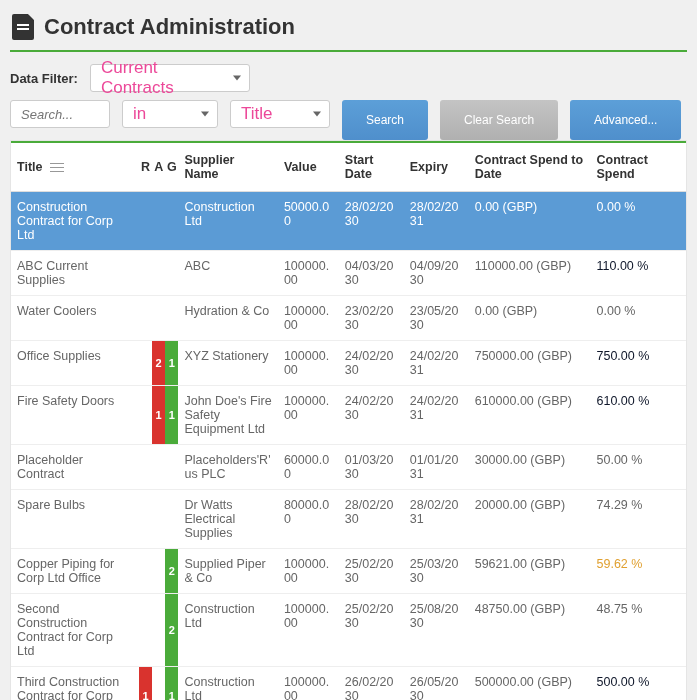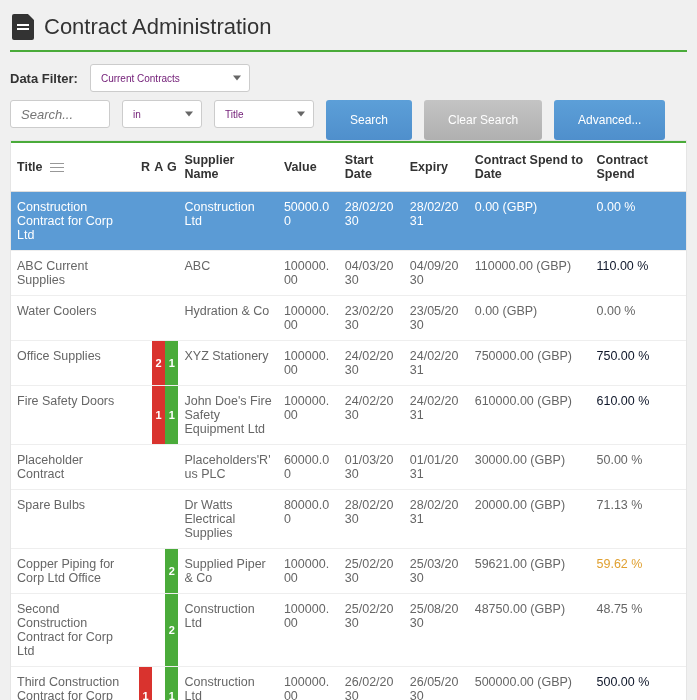--- a/index.html
+++ b/index.html
@@ -21,31 +21,31 @@
   }
   .page-header .icon-wrap::before{
     content:""; position:absolute; top:0; right:0;
     border-style:solid; border-width:0 6px 6px 0;
     border-color: transparent #f0f0f0 transparent transparent;
   }
   .page-header .icon-wrap::after{
     content:""; position:absolute; left:5px; right:5px; top:10px; height:2px;
     background:#fff; box-shadow:0 4px 0 #fff;
   }
-  .page-header h1 { font-size: 22px; font-weight: 400; color: #333; text-align: center; }
+  .page-header h1 { font-size: 22px; font-weight: 700; color: #333; text-align: center; }
   .hr-top { height: 2px; background: #4aab3a; margin-bottom: 12px; }
 
   .filter-bar { display: flex; align-items: center; gap: 12px; margin-bottom: 8px; }
   .filter-bar label { font-weight: 700; color: #333; font-size: 13px; }
 
   .select {
     position: relative;
     background: #fff; border: 1px solid #ccc; border-radius: 3px;
     height: 28px; padding: 4px 26px 4px 10px;
-    font-size: 10px; color: #701a75; display: inline-flex; align-items:center;
+    font-size: 17px; color: #ec4899; display: inline-flex; align-items:center;
     cursor: pointer;
   }
   .select .chev {
     position: absolute; right: 8px; top: 50%; transform: translateY(-50%);
     width: 0; height: 0; border-left: 4px solid transparent;
     border-right: 4px solid transparent; border-top: 5px solid #666;
   }
 
   .filter-row2 { display: flex; align-items: flex-start; gap: 12px; flex-wrap: wrap; }
   .search-input {
@@ -113,21 +113,21 @@
 <div class="filter-bar">
   <label>Data Filter:</label>
   <div class="select" style="width:160px">
     <span>Current Contracts</span>
     <span class="chev"></span>
   </div>
 </div>
 
 <div class="filter-row2">
   <input class="search-input" placeholder="Search..." style="">
-  <div class="select" style="width:80px">
+  <div class="select" style="width:96px">
     <span>in</span>
     <span class="chev"></span>
   </div>
   <div class="select" style="width:100px">
     <span>Title</span>
     <span class="chev"></span>
   </div>
   <button class="btn btn-blue">Search</button>
   <button class="btn btn-grey">Clear Search</button>
   <button class="btn btn-blue">Advanced...</button>
@@ -249,21 +249,21 @@
         <tr>
           <td>Spare Bulbs</td>
           <td class="col-rag"></td>
           <td class="col-rag"></td>
           <td class="col-rag"></td>
           <td>Dr Watts Electrical Supplies</td>
           <td>80000.00</td>
           <td>28/02/2030</td>
           <td>28/02/2031</td>
           <td>20000.00 (GBP)</td>
-          <td>71.13 %</td>
+          <td>74.29 %</td>
         </tr>
         <tr>
           <td>Copper Piping for Corp Ltd Office</td>
           <td class="col-rag"></td>
           <td class="col-rag"></td>
           <td class="col-rag">
             <div class="rag-cell rag-green">2</div>
           </td>
           <td>Supplied Piper &amp; Co</td>
           <td>100000.00</td>

